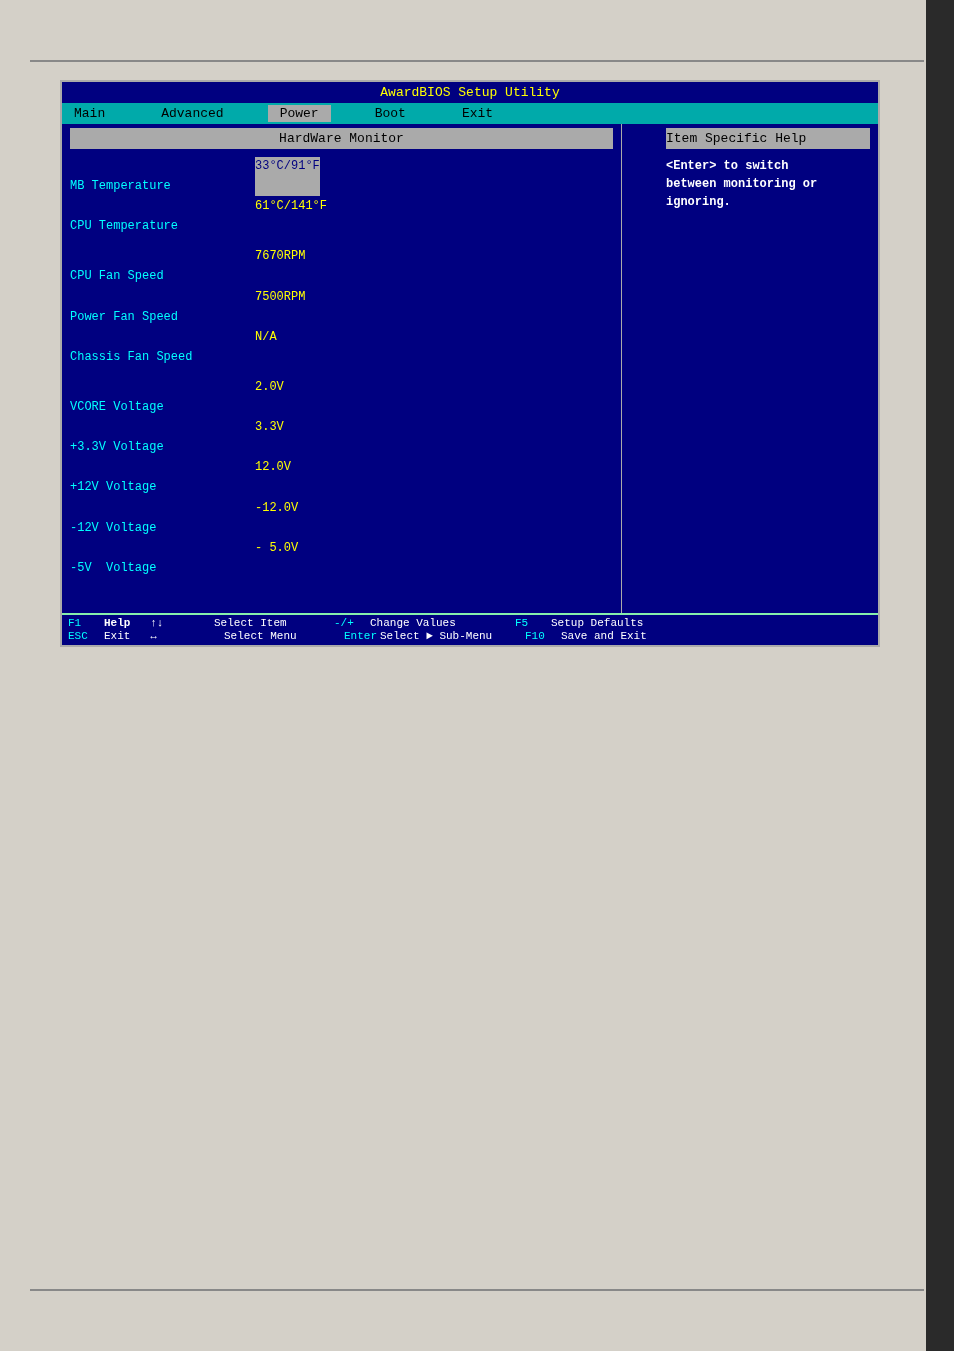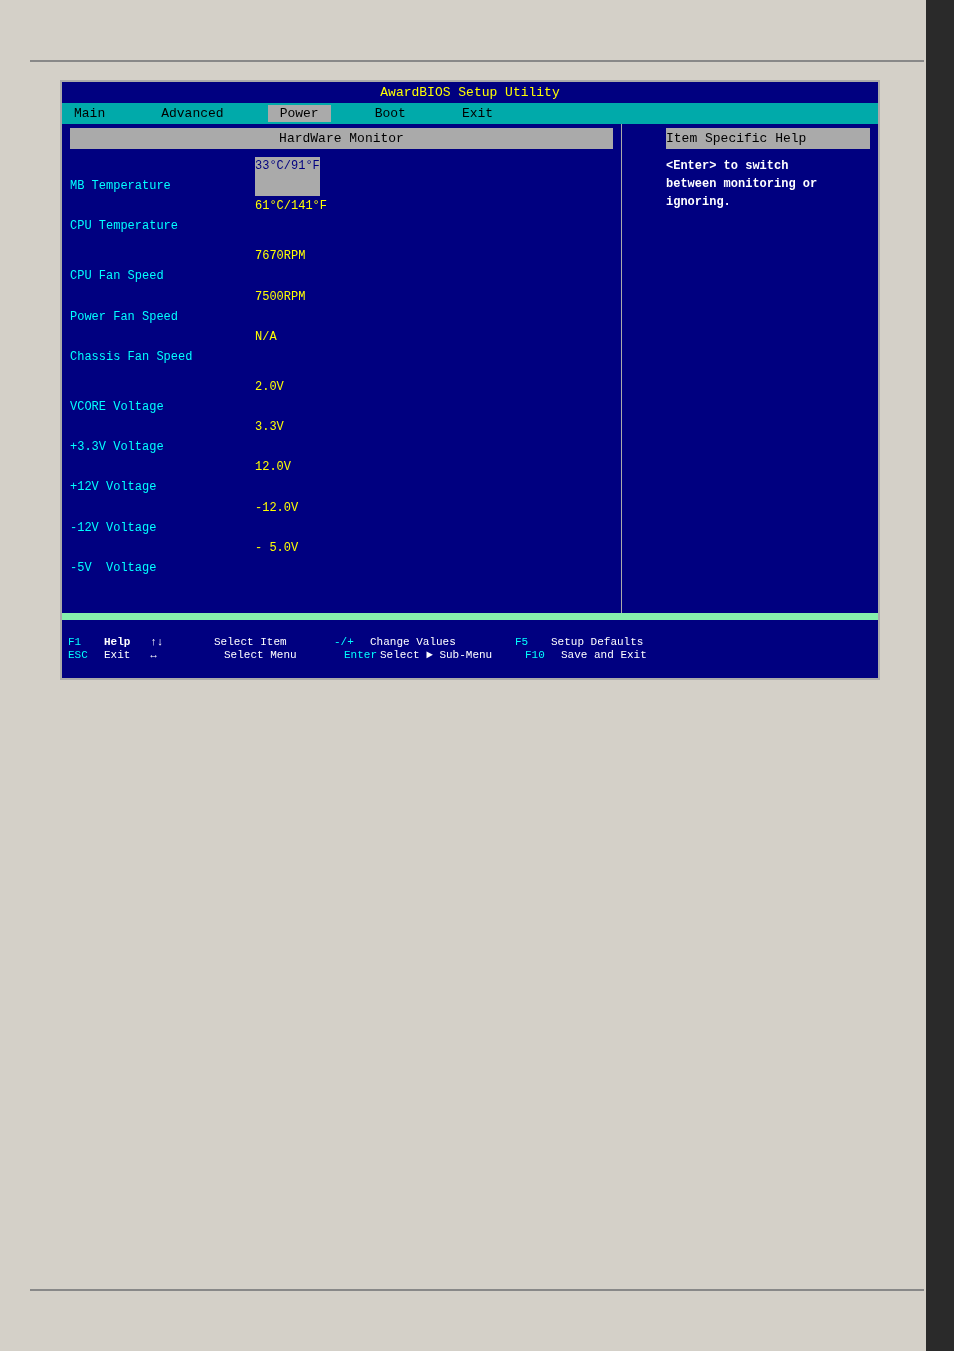--- a/index.html
+++ b/index.html
@@ -162,22 +162,22 @@
       color: #000080;
     }
 
     .spacer {
       height: 10px;
     }
 
     
     .status-bar {
       background-color: #000080;
-      border-top: 7px solid #86efac;
-      padding: 16px 6px;
+      border-top: 2px solid #86efac;
+      padding: 2px 6px;
       font-size: 11px;
       font-family: 'Courier New', Courier, monospace;
     }
 
     .status-row {
       display: flex;
       flex-direction: row;
       margin-bottom: 1px;
     }
 

